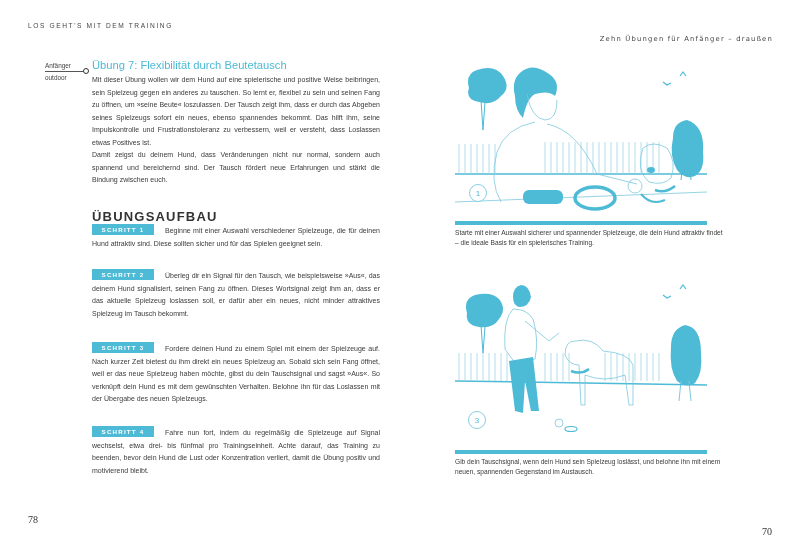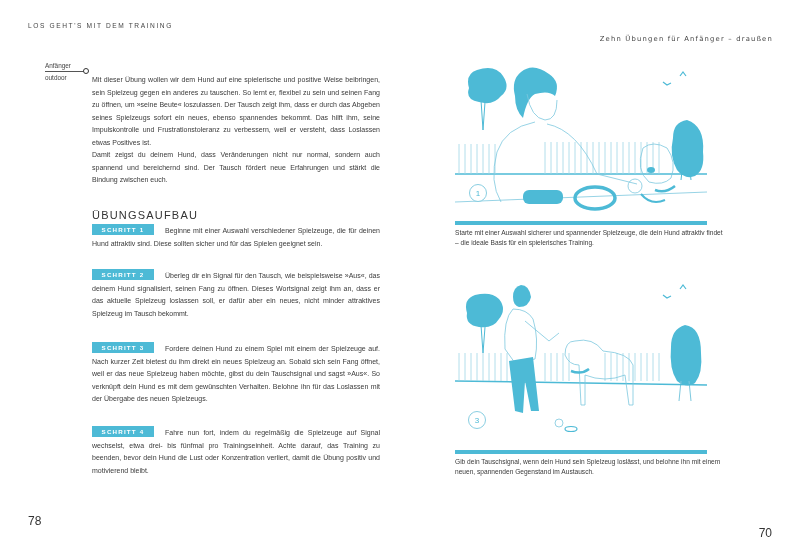--- a/index.html
+++ b/index.html
@@ -3,33 +3,33 @@
 <meta charset="utf-8">
 <style>
   html, body { margin:0; padding:0; }
   body { width:800px; height:537px; background:#fff; position:relative; overflow:hidden;
          font-family:"Liberation Sans", sans-serif; color:#3a3a3a; }
   .page { position:absolute; top:0; height:537px; }
   .left { left:0; width:400px; }
   .right { left:400px; width:400px;margin-top:12px; }
   .running-head-left { position:absolute; left:28px; top:22px; font-size:6.6px; letter-spacing:1.6px; color:#444; }
   .running-head-right { position:absolute; right:27px; top:23px; font-size:6.8px; letter-spacing:1.2px; color:#444; font-family:"DejaVu Sans", sans-serif; }
-  .pagenum { position:absolute; top:514px; font-size:12px; color:#333; font-family:Liberation Sans, sans-serif; }
+  .pagenum { position:absolute; top:514px; font-size:10px; color:#333; font-family:Liberation Serif, serif; }
   .pn-left { left:28px; }
   .pn-right { right:28px; }
 
   .side-tag { position:absolute; left:45px; top:62px; width:40px; font-size:6.4px; color:#444; }
   .side-tag .t1 { display:block; padding-bottom:2px; border-bottom:1px solid #555; position:relative; }
   .side-tag .t1::after { content:""; position:absolute; right:-4px; bottom:-3px; width:4px; height:4px; border:1px solid #333; border-radius:50%; background:#fff; }
   .side-tag .t2 { display:block; padding-top:2px; }
 
   .title { position:absolute; left:92px; top:59px; font-size:11.2px; color:#4dbad6; font-weight:normal; }
   .body { position:absolute; left:92px; width:288px; font-size:7px; line-height:12.5px; text-align:justify; color:#3a3a3a; }
   .intro { top:74px; }
-  .section-head { position:absolute; left:92px; top:209px; font-size:11px; letter-spacing:1.2px; color:#333; font-weight:normal; }
+  .section-head { position:absolute; left:92px; top:209px; font-size:13px; letter-spacing:1.2px; color:#333; font-weight:bold; }
 
   .step { position:absolute; left:92px; width:288px; font-size:7px; line-height:12.5px; text-align:justify; color:#3a3a3a; }
   .step .badge { display:inline-block; width:62px; height:11px; line-height:11px; background:#4dbad6; color:#fff;
                  font-size:6.2px; letter-spacing:1.2px; font-weight:bold; text-align:center; margin-right:11px; vertical-align:1px; }
   .s1 { top:224px; } .s2 { top:269px; } .s3 { top:342px; } .s4 { top:426px; }
 
   .illus { position:absolute; left:455px; width:252px; }
   .illus svg { display:block; }
   .il1 { top:52px; height:166px; }
   .il2 { top:281px; height:166px; }
@@ -42,20 +42,21 @@
 <body>
 
 <div class="page left">
   <div class="running-head-left">LOS GEHT'S MIT DEM TRAINING</div>
 
   <div class="side-tag">
     <span class="t1">Anfänger</span>
     <span class="t2">outdoor</span>
   </div>
 
+  <div class="title">Übung 7: Flexibilität durch Beutetausch</div>
 
   <div class="body intro">
     <div>Mit dieser Übung wollen wir dem Hund auf eine spielerische und positive Weise beibringen, sein Spielzeug gegen ein anderes zu tauschen. So lernt er, flexibel zu sein und seinen Fang zu öffnen, um »seine Beute« loszulassen. Der Tausch zeigt ihm, dass er durch das Abgeben seines Spielzeugs sofort ein neues, ebenso spannendes bekommt. Das hilft ihm, seine Impulskontrolle und Frustrationstoleranz zu verbessern, weil er versteht, dass Loslassen etwas Positives ist.</div>
     <div>Damit zeigst du deinem Hund, dass Veränderungen nicht nur normal, sondern auch spannend und bereichernd sind. Der Tausch fördert neue Erfahrungen und stärkt die Bindung zwischen euch.</div>
   </div>
 
   <div class="section-head">ÜBUNGSAUFBAU</div>
 
   <div class="step s1">
     <span class="badge">SCHRITT 1</span><span>Beginne mit einer Auswahl verschiedener Spielzeuge, die für deinen Hund attraktiv sind. Diese sollten sicher und für das Spielen geeignet sein.</span>

